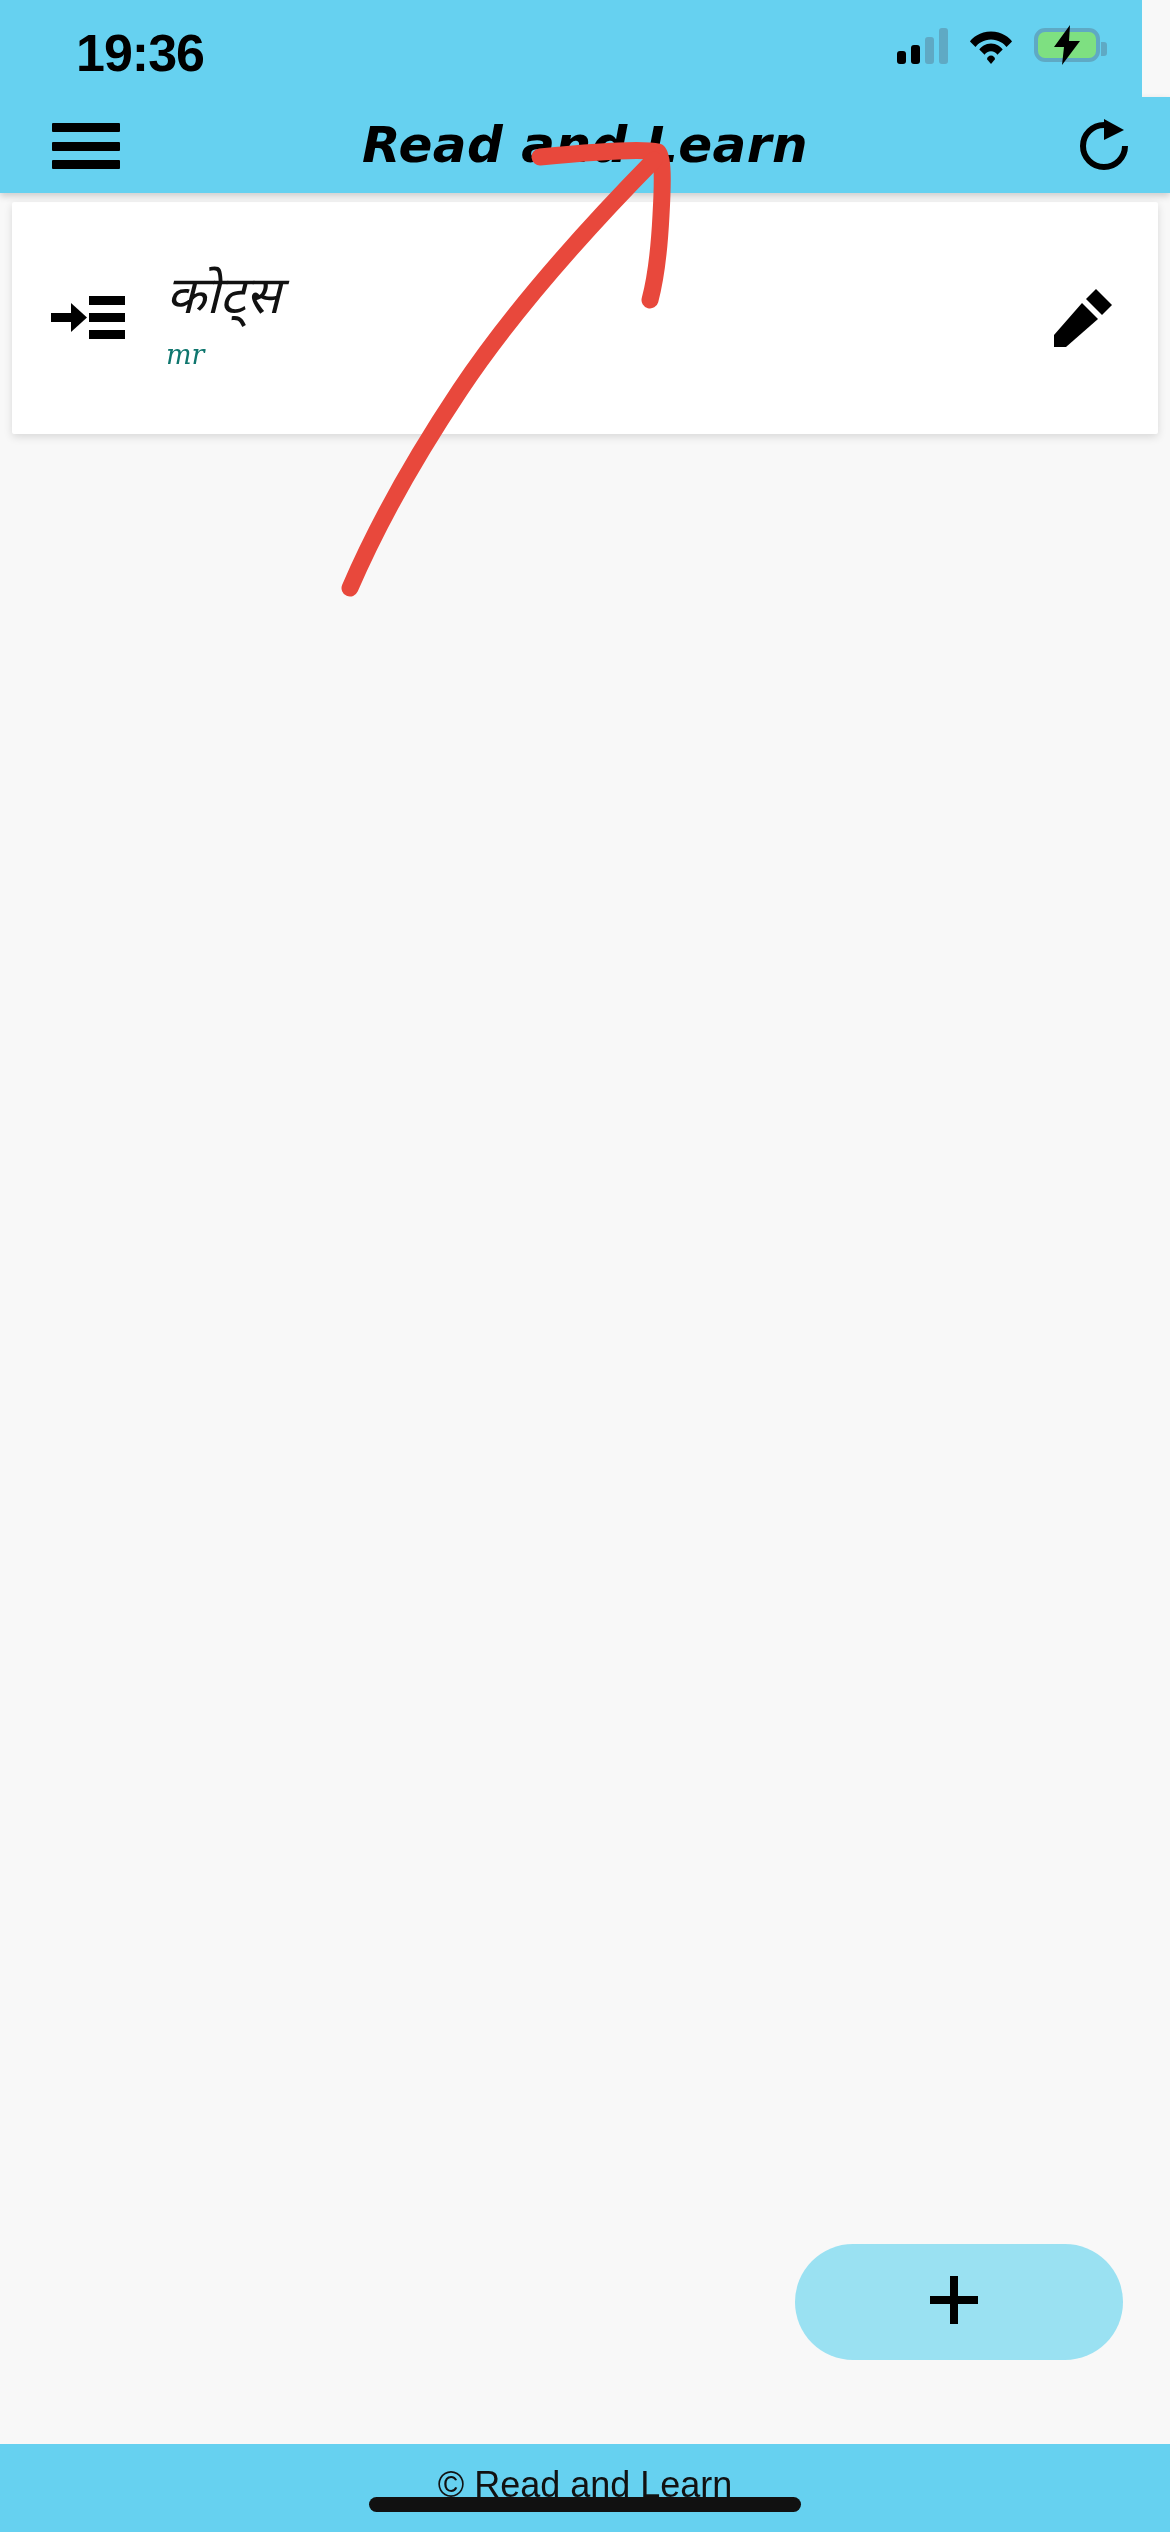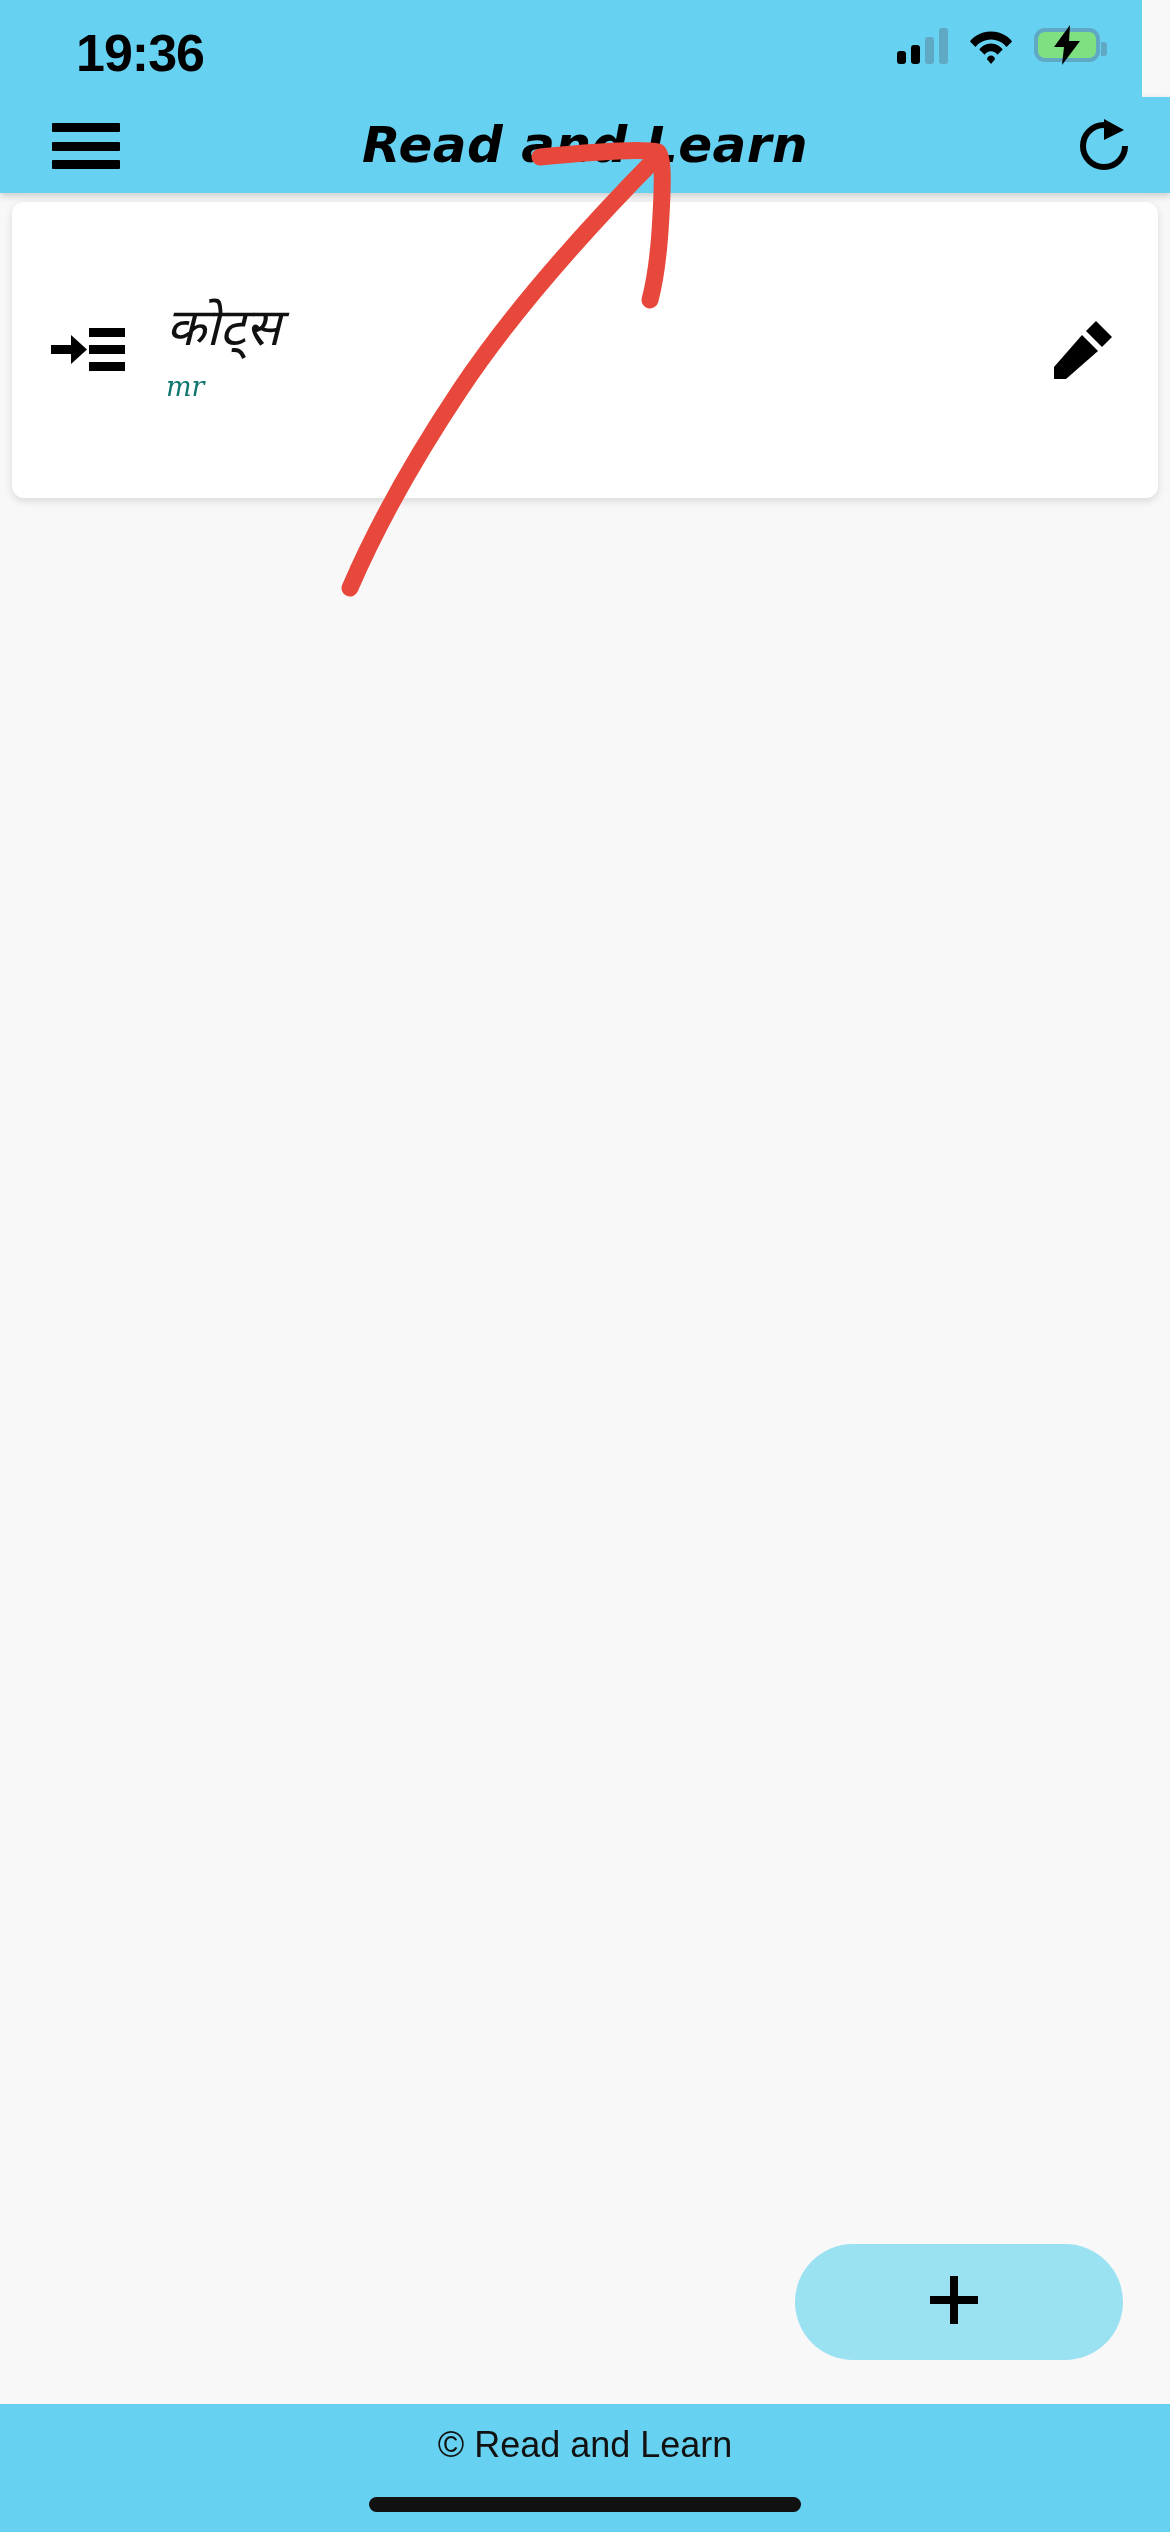--- a/index.html
+++ b/index.html
@@ -81,23 +81,23 @@
   }
 
   
   #story-list {
     position:absolute; left:0; top:197px;
     width:1170px;
   }
   .story-card {
     position:relative;
     margin:5px 12px 0 12px;
-    height:296px;
+    height:232px;
     background:#fff;
-    border-radius:12px;
+    border-radius:2px;
     box-shadow:0 3px 8px rgba(0,0,0,0.13);
     display:flex; align-items:center;
   }
   .story-lead-icon {
     width:152px; flex:0 0 152px;
     display:flex; align-items:center; justify-content:center;
   }
   .story-text { flex:1 1 auto; padding-left:2px; }
   .story-title {
     font-family:"DejaVu Sans", sans-serif;
@@ -128,21 +128,21 @@
   #add-story-label {
     font-family:"DejaVu Sans", sans-serif;
     font-style:italic; font-weight:400;
     font-size:44px; color:#000;
     white-space:nowrap;
   }
 
   
   #footer {
     position:absolute; left:0; bottom:0;
-    width:1170px; height:128px;
+    width:1170px; height:88px;
     background:#66d1f0;
   }
   #footer-text {
     position:absolute; left:0; top:20px; width:1170px;
     text-align:center;
     font-family:"Liberation Sans", sans-serif;
     font-size:36px; color:#111;
   }
   #home-indicator {
     position:absolute; left:50%; transform:translateX(-50%);

